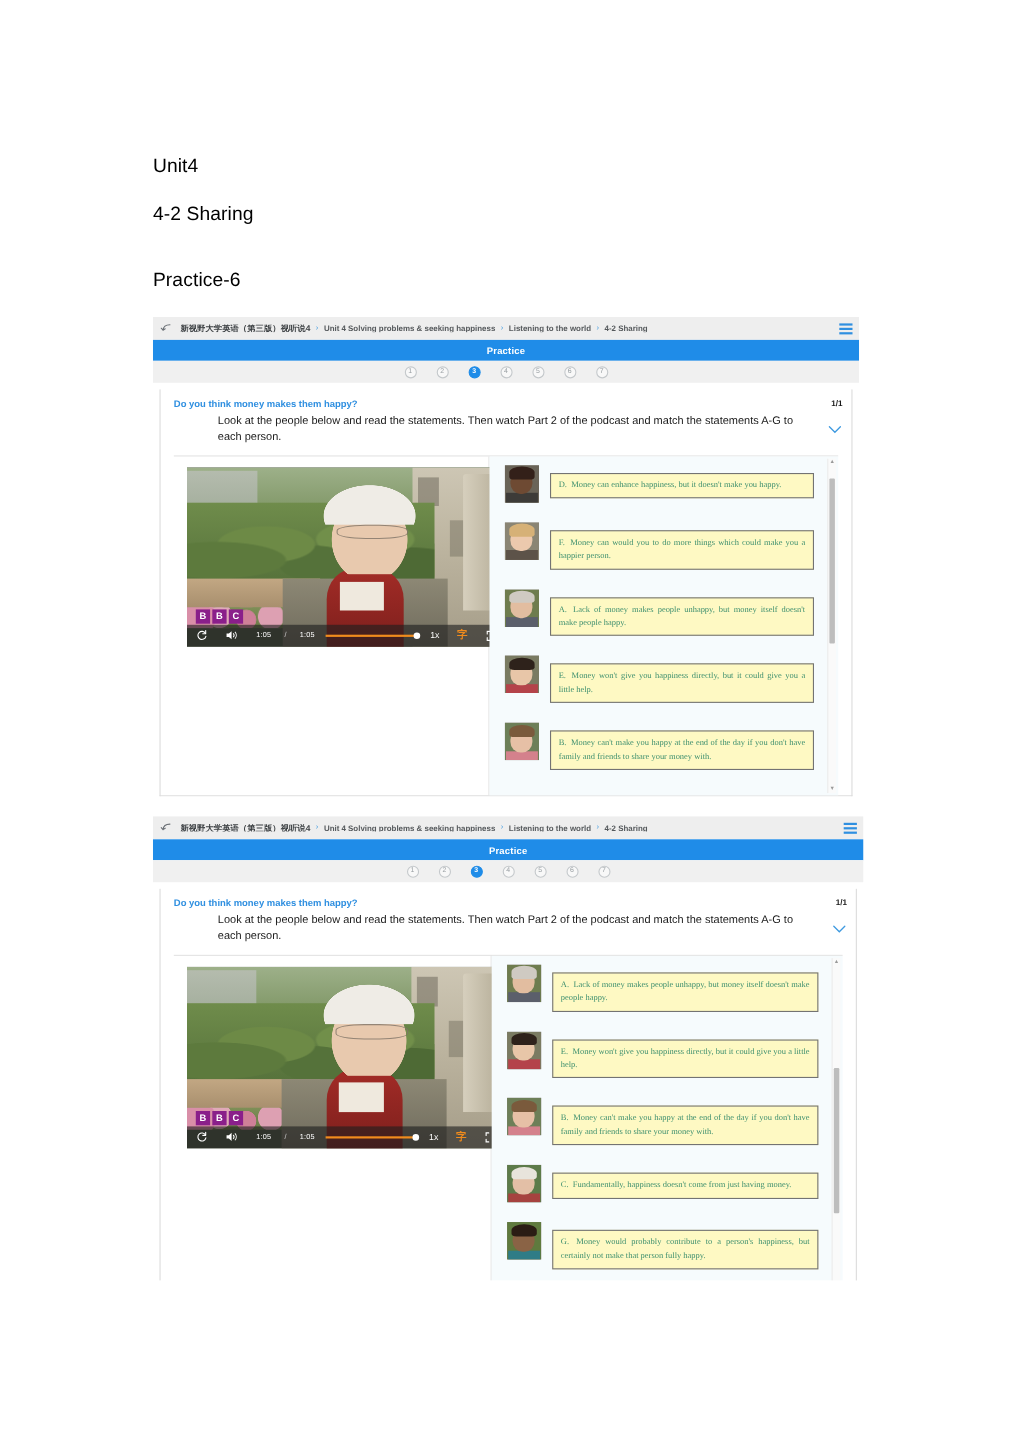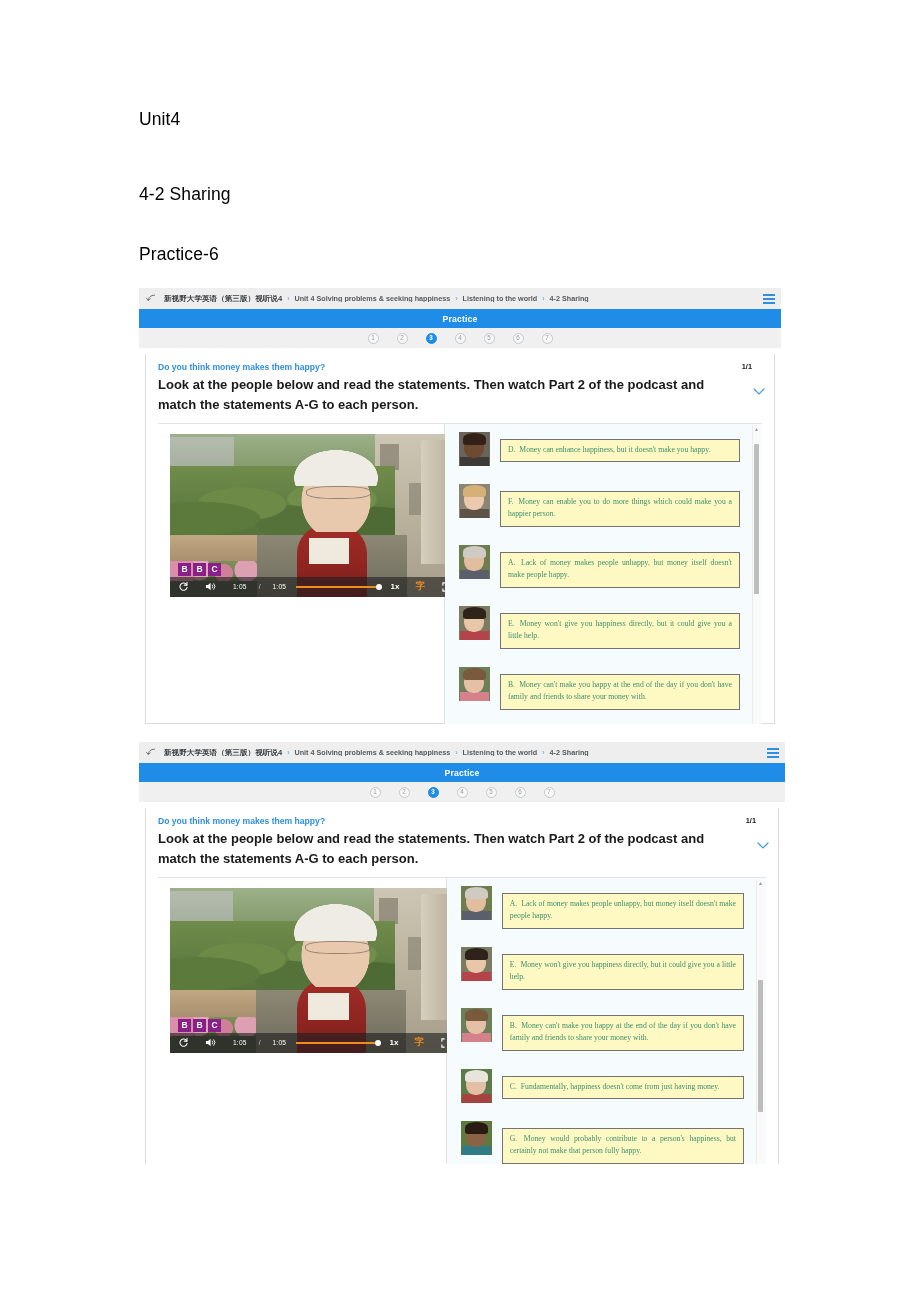--- a/index.html
+++ b/index.html
@@ -18,21 +18,21 @@
   
   .doc-heading {
     position: absolute;
     left: 139px;
     font-size: 17.5px;
     color: #000000;
     font-family: "Liberation Sans", sans-serif;
     letter-spacing: 0.1px;
     white-space: nowrap;
   }
-  #heading-unit   { top: 109px; }
+  #heading-unit   { top: 140px; }
   #heading-lesson { top: 184px; }
   #heading-practice { top: 244px; }
 
   
   .shot {
     position: absolute;
     background: #ffffff;
     overflow: hidden;
   }
   #shot-1 { left: 139px; top: 288px; width: 642px; height: 436px; }
@@ -149,29 +149,30 @@
   #shot-2 .card { height: calc(100% - 62px); }
 
   .q-title {
     color: #2f8fe0;
     font-size: 8.6px;
     font-weight: bold;
     line-height: 1.35;
   }
   .q-body {
     color: #1a1a1a;
-    font-size: 13px;
-    font-weight: bold;
+    font-size: 10px;
+    font-weight: normal;
     line-height: 1.55;
     margin-top: 1px;
     padding-right: 22px;
+    margin-left: 40px;
   }
   .q-counter {
     position: absolute;
-    right: 22px;
+    right: 8px;
     top: 8px;
     font-size: 7.4px;
     font-weight: bold;
     color: #1a1a1a;
   }
   .q-chevron {
     position: absolute;
     right: 8px;
     top: 28px;
     width: 14px;
@@ -330,21 +331,21 @@
     background: #f08b1d;
     margin: 0 10px;
     position: relative;
   }
   .vc-knob {
     position: absolute; right: -1px; top: 50%;
     transform: translateY(-50%);
     width: 6px; height: 6px; border-radius: 50%;
     background: #ffffff;
   }
-  .vc-speed { color:#ffffff; font-size:8px; font-weight:bold; margin-right:16px; }
+  .vc-speed { color:#ffffff; font-size:8px; font-weight:normal; margin-right:16px; }
   .vc-cc    { color:#f08b1d; font-size:9.5px; font-weight:bold; margin-right:16px; font-family:"DejaVu Sans", sans-serif;}
   .vc-full  { width: 11px; }
 
   
   .stmt-scroll {
     position: absolute;
     left: 0; right: 0; top: 0; bottom: 0;
     padding: 8px 22px 0 14px;
     box-sizing: border-box;
     overflow: hidden;
@@ -547,21 +548,21 @@
               </div>
             </div>
             <div class="stmt">
               <div class="stmt-avatar">
                 <div class="av-bg" style="background:#8a8574"></div>
                 <div class="av-body" style="background:#5d5349"></div>
                 <div class="av-face" style="background:#ecc9ad"></div>
                 <div class="av-hair" style="background:#d6b177"></div>
               </div>
               <div class="stmt-box">
-                <div class="stmt-text"><span class="lbl">F.</span><span> Money can enable you to do more things which could make you a happier person.</span></div>
+                <div class="stmt-text"><span class="lbl">F.</span><span> Money can would you to do more things which could make you a happier person.</span></div>
               </div>
             </div>
             <div class="stmt">
               <div class="stmt-avatar">
                 <div class="av-bg" style="background:#6e7c4e"></div>
                 <div class="av-body" style="background:#5b5f6b"></div>
                 <div class="av-face" style="background:#e2bda0"></div>
                 <div class="av-hair" style="background:#cfcac2"></div>
               </div>
               <div class="stmt-box">

